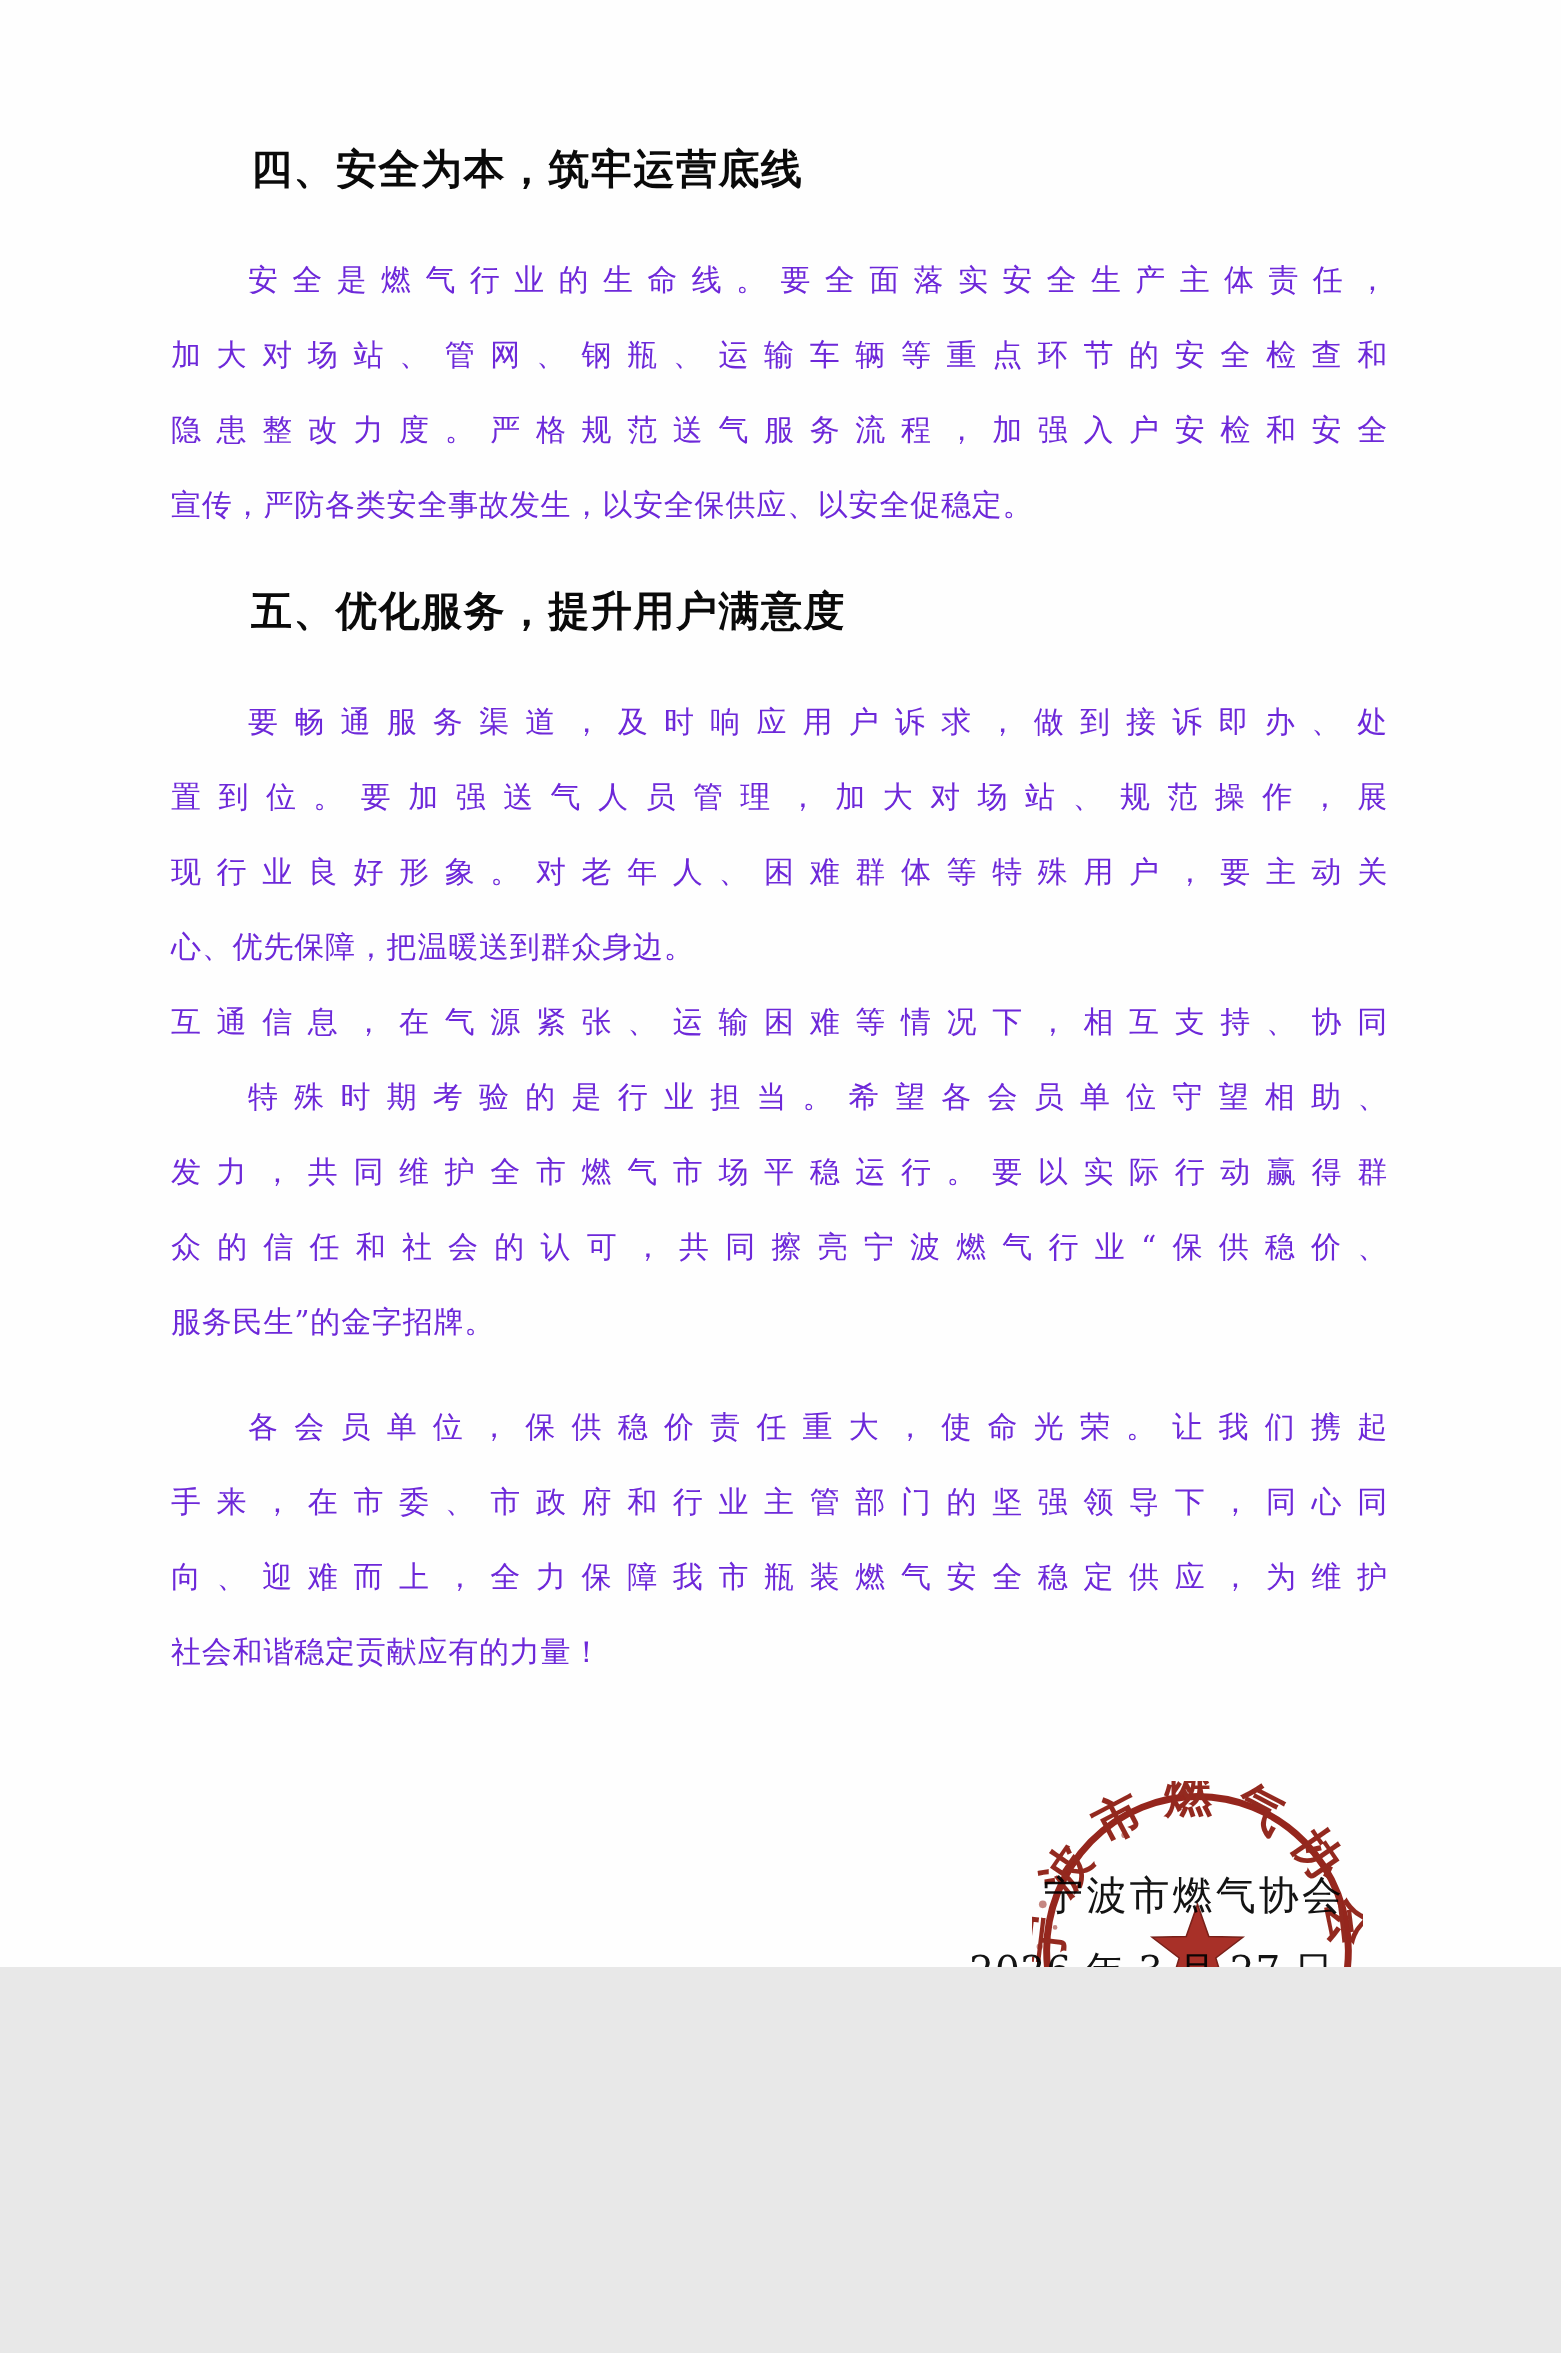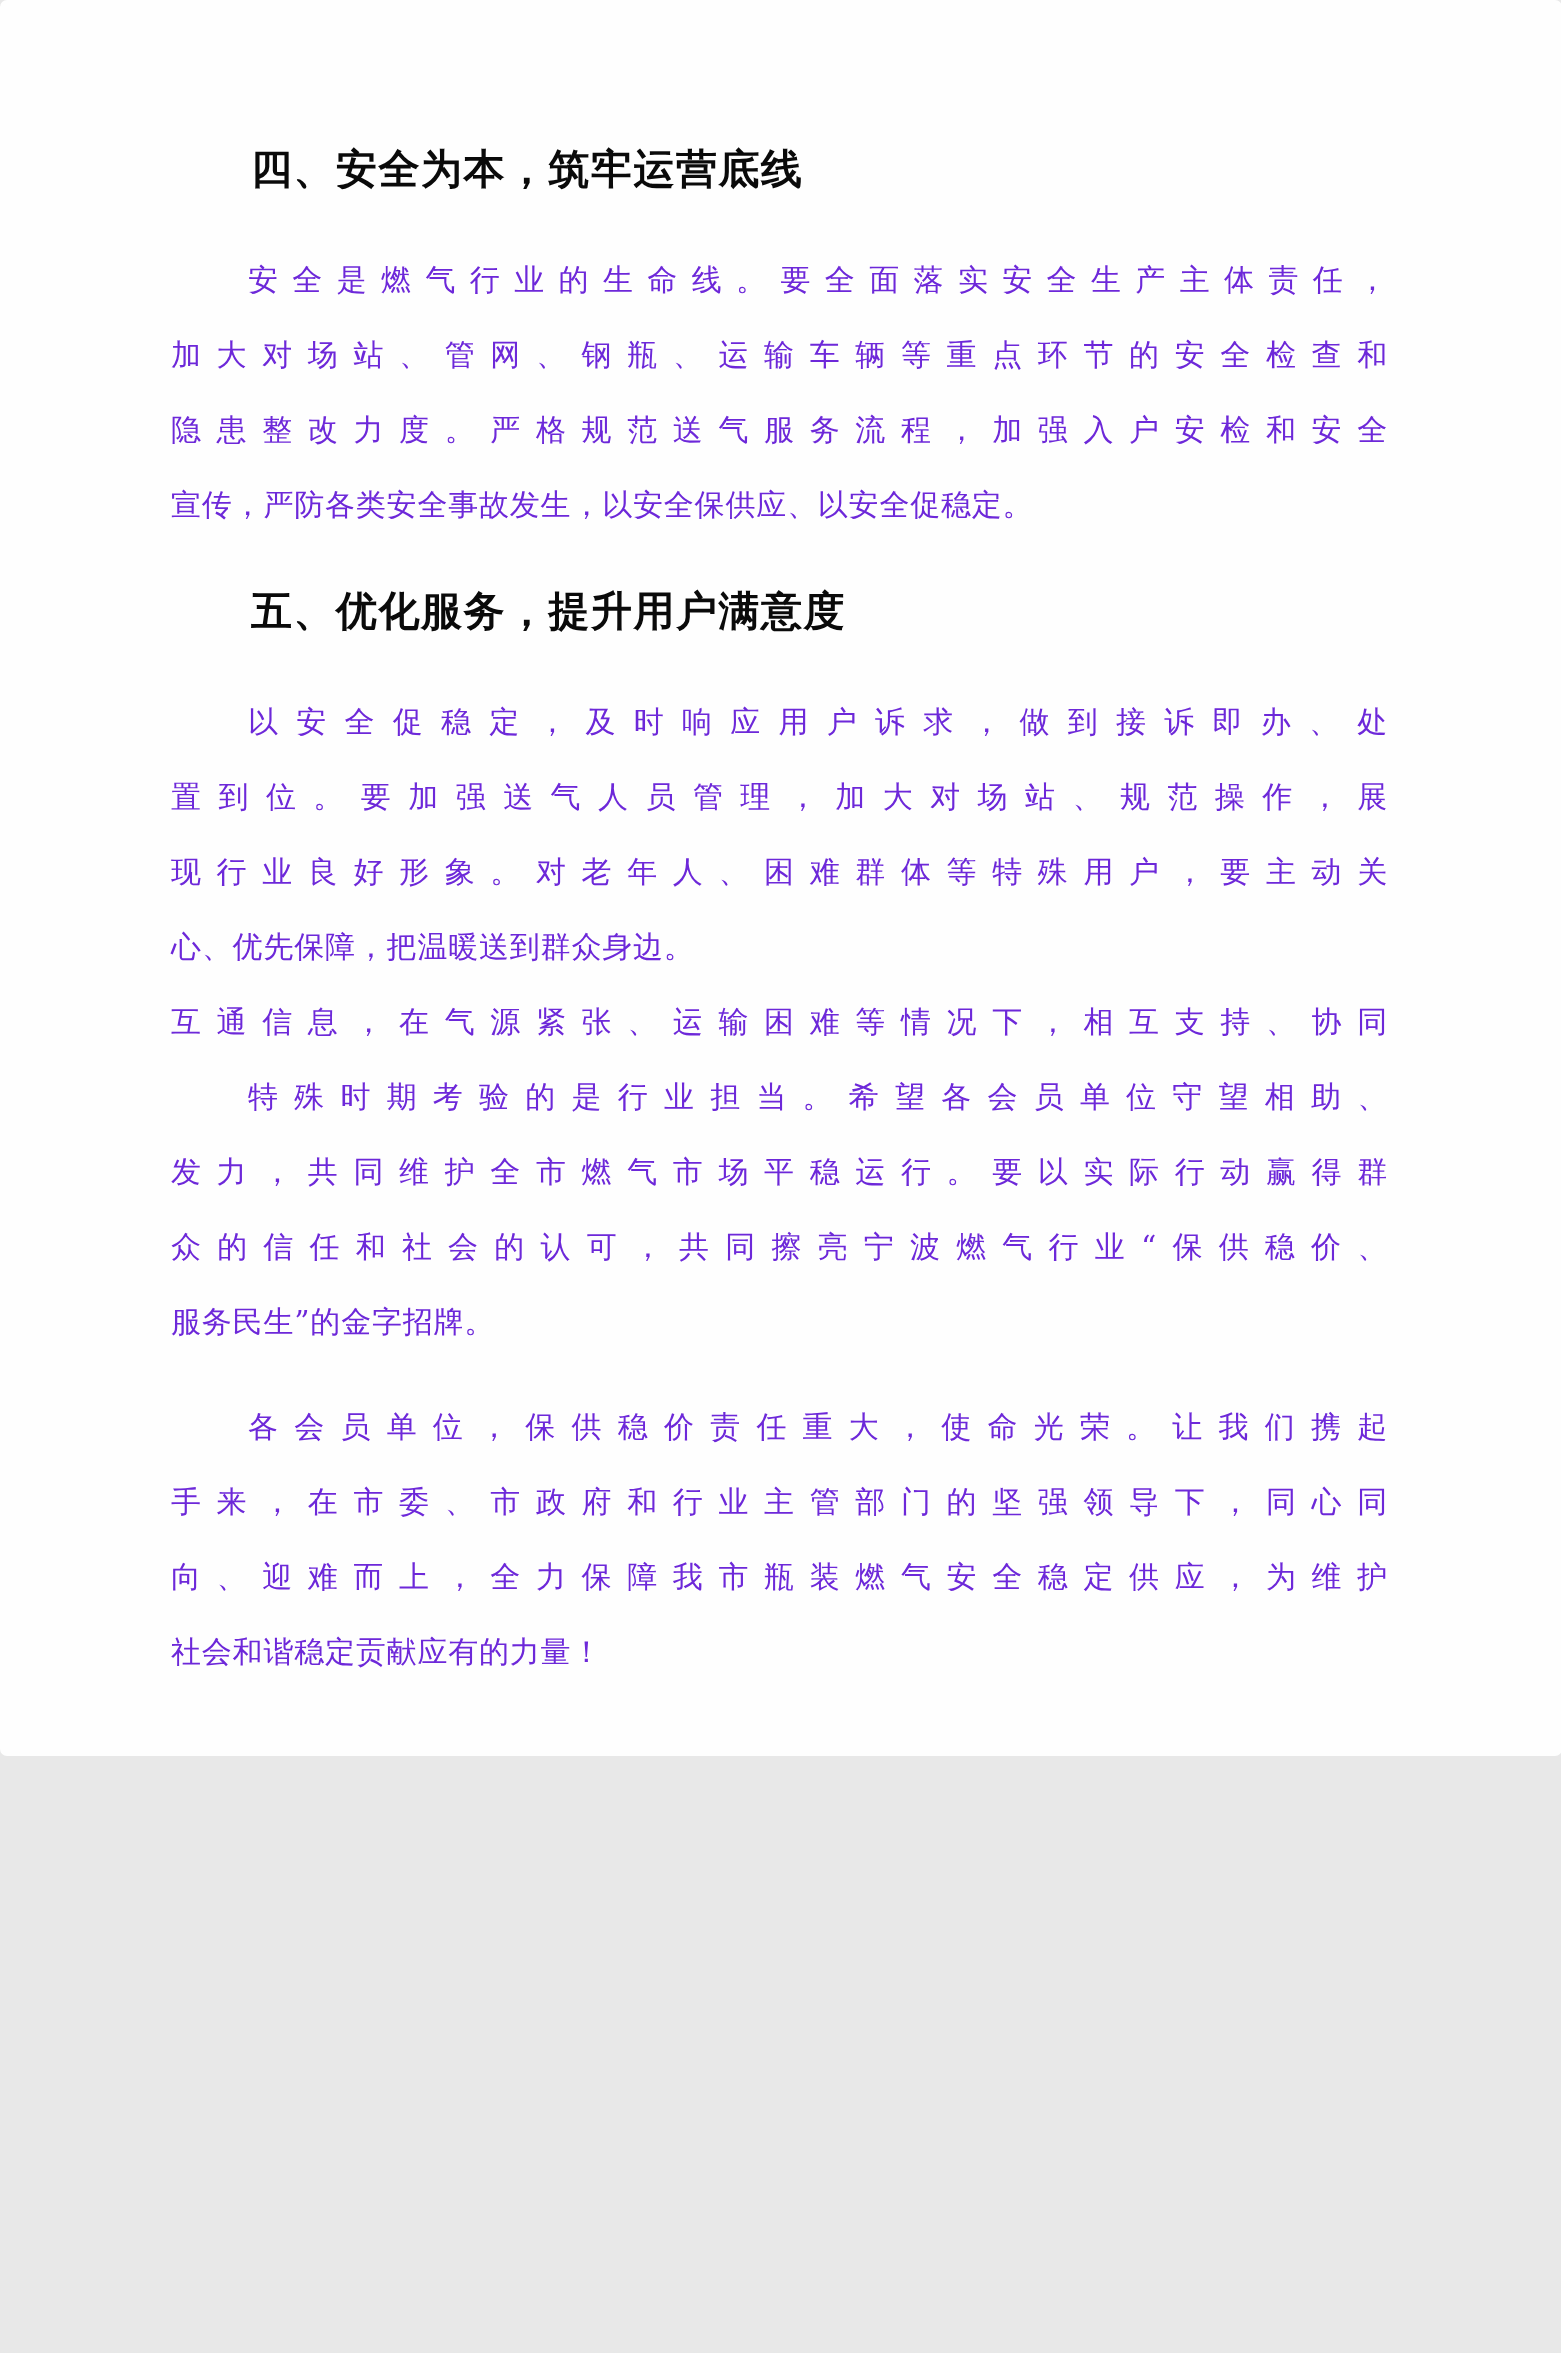--- a/index.html
+++ b/index.html
@@ -3,25 +3,24 @@
 <meta charset="utf-8">
 <style>
   html,body{margin:0;padding:0;}
   body{
     width:1562px;height:2354px;
     background:#e8e8e8;
     font-family:"DejaVu Serif","Liberation Serif",serif;
   }
   .page{
     position:relative;
-    width:1562px;height:1756px;
+    width:1562px;height:1967px;
     background:#fefefe;
     overflow:hidden;
     color:#141414;
-    border-radius:7px;
   }
   .content{
     position:absolute;
     left:171px;top:132px;
     width:1217px;
   }
   section{margin:0;}
   section.no-heading{margin-top:30px;}
   h2.heading{
     font-family:"DejaVu Sans","Liberation Sans",sans-serif;
@@ -88,21 +87,21 @@
   <div class="content" id="sections">
       <section>
         <h2 class="heading">四、安全为本，筑牢运营底线</h2>
         <p class="line indent">安全是燃气行业的生命线。要全面落实安全生产主体责任，</p>
         <p class="line">加大对场站、管网、钢瓶、运输车辆等重点环节的安全检查和</p>
         <p class="line">隐患整改力度。严格规范送气服务流程，加强入户安检和安全</p>
         <p class="line last">宣传，严防各类安全事故发生，以安全保供应、以安全促稳定。</p>
       </section>
       <section>
         <h2 class="heading">五、优化服务，提升用户满意度</h2>
-        <p class="line indent">以安全促稳定，及时响应用户诉求，做到接诉即办、处</p>
+        <p class="line indent">要畅通服务渠道，及时响应用户诉求，做到接诉即办、处</p>
         <p class="line">置到位。要加强送气人员管理，加大对场站、规范操作，展</p>
         <p class="line">现行业良好形象。对老年人、困难群体等特殊用户，要主动关</p>
         <p class="line last">心、优先保障，把温暖送到群众身边。</p>
       </section>
       <section>
         <p class="line">互通信息，在气源紧张、运输困难等情况下，相互支持、协同</p>
         <p class="line indent">特殊时期考验的是行业担当。希望各会员单位守望相助、</p>
         <p class="line">发力，共同维护全市燃气市场平稳运行。要以实际行动赢得群</p>
         <p class="line">众的信任和社会的认可，共同擦亮宁波燃气行业“保供稳价、</p>
         <p class="line last">服务民生”的金字招牌。</p>

